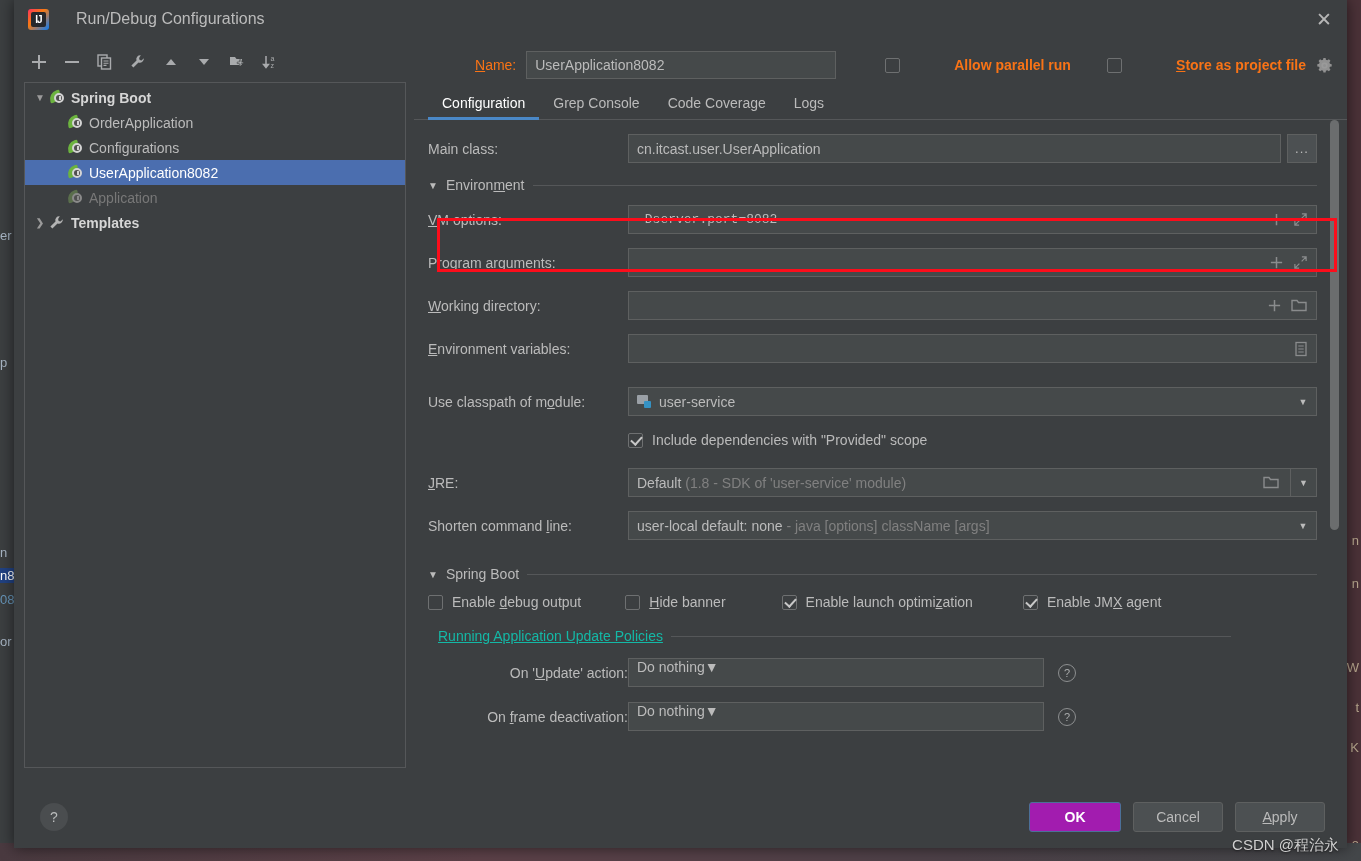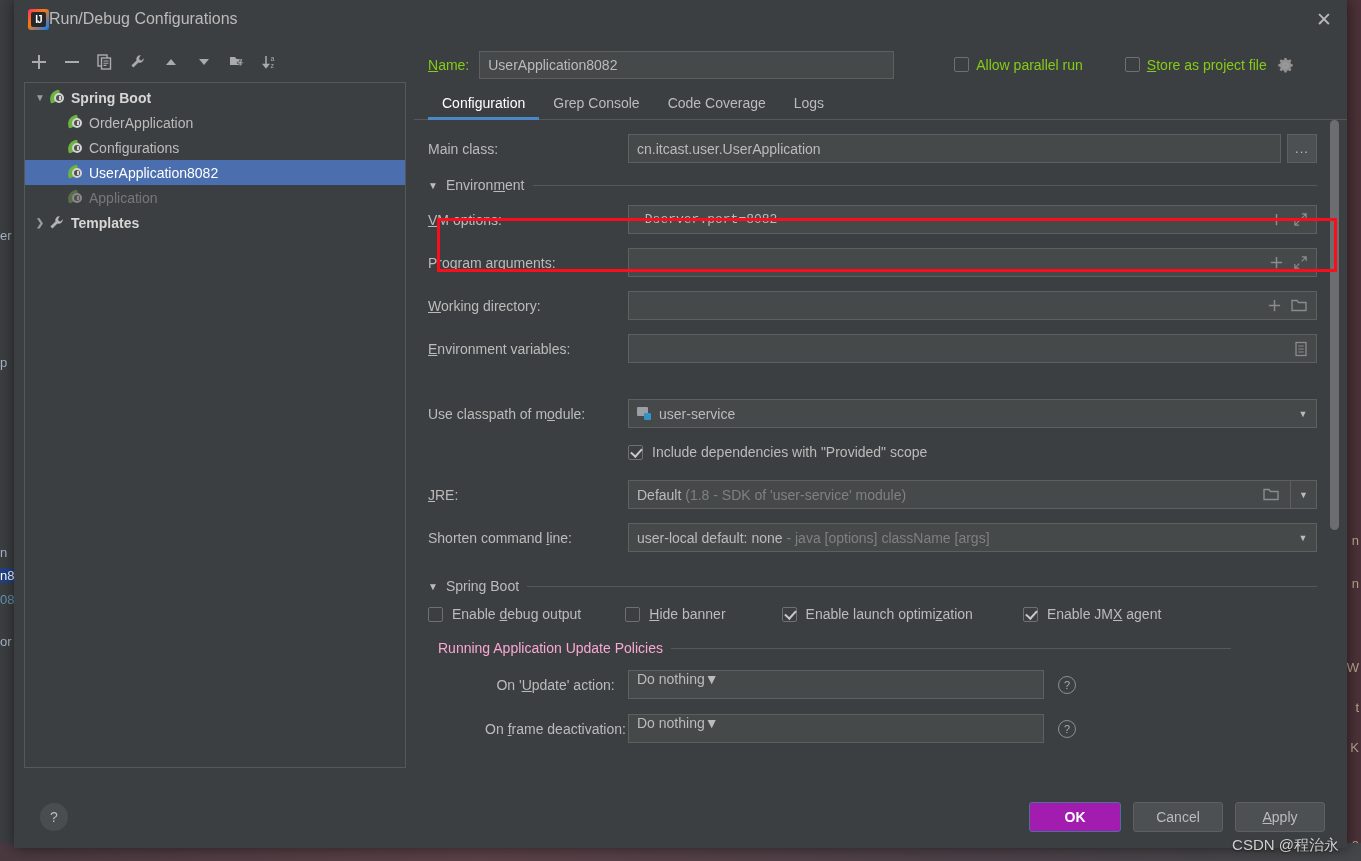--- a/index.html
+++ b/index.html
@@ -62,21 +62,21 @@
     content: ""; position: absolute; left: 3px; top: 3px;
     width: 15px; height: 15px; background: #27282c; border-radius: 2px;
   }
   #app-logo .ij-text {
     position: absolute; left: 0; top: 0; width: 21px; height: 21px;
     display: flex; align-items: center; justify-content: center;
     color: #fff; font-size: 10px; font-weight: bold; z-index: 3;
     letter-spacing: -1px;
   }
   #dialog-title {
-    margin-left: 0; color: #bbbbbb; font-size: 16px;
+    margin-left: 27px; color: #bbbbbb; font-size: 16px;
   }
   #close-btn {
     position: absolute; right: 0; top: 0;
     width: 46px; height: 38px;
     display: flex; align-items: center; justify-content: center;
     color: #b6b6b6; font-size: 19px; cursor: default;
   }
 
   
   #dlg-body { flex: 1 1 auto; display: flex; min-height: 0; }
@@ -149,29 +149,29 @@
     flex: 1 1 auto; min-width: 0;
     padding: 10px 0 0 0;
     display: flex; flex-direction: column;
     position: relative;
   }
 
   .name-row {
     height: 34px; display: flex; align-items: center;
     padding: 0 14px 0 14px; gap: 10px;
   }
-  .lbl { color: #84cc16; font-size: 14px; white-space: nowrap; }
+  .lbl { color: #f97316; font-size: 14px; white-space: nowrap; margin-left: 47px; }
   #name-input {
     width: 415px; height: 28px;
     background: #45494a; border: 1px solid #5e6060;
     color: #bbbbbb; font-size: 14px;
     padding: 0 8px; outline: none;
     font-family: "Liberation Sans", sans-serif;
   }
-  .cb-wrap { display: flex; align-items: flex-start; gap: 7px; }
+  .cb-wrap { display: flex; align-items: flex-end; gap: 7px; font-weight: bold; }
   .checkbox {
     width: 15px; height: 15px; flex: 0 0 15px;
     border: 1px solid #6e7071; background: #3c3f41;
     position: relative; border-radius: 2px;
   }
   .checkbox.checked::after {
     content: ""; position: absolute; left: 4px; top: 0px;
     width: 5px; height: 9px;
     border: solid #c8c8c8; border-width: 0 2px 2px 0;
     transform: rotate(42deg);
@@ -274,27 +274,27 @@
     display: flex; align-items: center;
     gap: 0; margin-bottom: 18px;
   }
   .sb-checks > div { display: flex; align-items: center; gap: 9px; color: #bbbbbb; font-size: 14px; }
   .sb-sp1 { width: 44px; } .sb-sp2 { width: 56px; } .sb-sp3 { width: 50px; }
 
   .subsection {
     display: flex; align-items: center; gap: 8px;
     margin: 0 0 14px 10px;
   }
-  .subsection .stitle { color: #f9a8d4; font-size: 14px; white-space: nowrap; }
+  .subsection .stitle { color: #14b8a6; font-size: 14px; white-space: nowrap; text-decoration: underline; }
   .subsection .sline { flex: 1 1 auto; height: 1px; background: #555759; max-width: 560px;}
 
   .policy-row { display: flex; align-items: center; margin-bottom: 15px; }
   .policy-row .plabel {
     width: 200px; flex: 0 0 200px; padding-left: 55px;
-    color: #bbbbbb; font-size: 14px; text-align: center;
+    color: #bbbbbb; font-size: 14px; text-align: right;
   }
   .policy-combo {
     width: 416px; flex: 0 0 416px; height: 29px;
     background: #45494a; border: 1px solid #5e6060;
     display: flex; align-items: flex-start; padding: 0 2px 0 8px;
     color: #bbbbbb; font-size: 14px;
   }
   .help-circle {
     width: 18px; height: 18px; margin-left: 14px; border-radius: 50%;
     border: 1px solid #8d8f90; color: #a8aaab;
@@ -607,21 +607,21 @@
               </span>
               <span class="fa-ico">
                 <svg width="17" height="15" viewBox="0 0 17 15">
                   <path d="M1 2.5h5L7.5 4.5H15v8H1z" fill="none" stroke="currentColor" stroke-width="1.4"></path>
                 </svg>
               </span>
             </span>
           </div>
         </div>
 
-        <div class="frow" style="margin-bottom:36px">
+        <div class="frow" style="margin-bottom:24px">
           <span class="flabel"><u>E</u>nvironment variables:</span>
           <div class="field">
             <span class="fval"></span>
             <span class="field-actions">
               <span class="fa-ico">
                 <svg width="14" height="16" viewBox="0 0 14 16">
                   <rect x="2" y="1.5" width="10" height="13" fill="none" stroke="currentColor" stroke-width="1.3"></rect>
                   <path d="M4.3 5h5.4M4.3 8h5.4M4.3 11h5.4" stroke="currentColor" stroke-width="1.2"></path>
                 </svg>
               </span>

